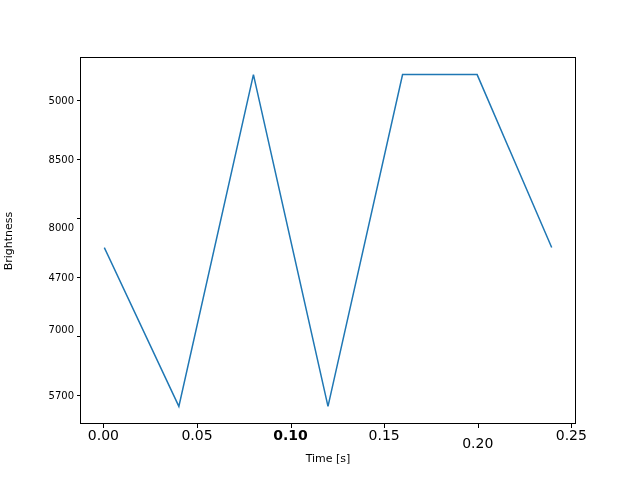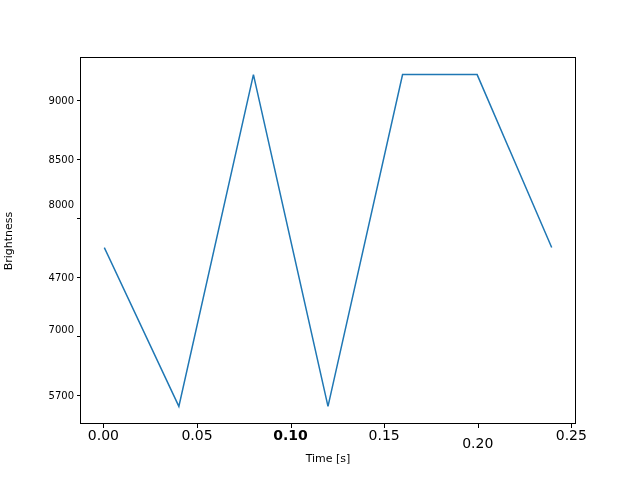--- a/index.html
+++ b/index.html
@@ -113,23 +113,23 @@
 
 
   <div id="ylabel-wrap">
     <div id="ylabel">Brightness</div>
   </div>
 
   <div id="ytick-labels">
       <div class="ytick-label" style="top: 395.487px; left: 14px;">5700</div>
       <div class="ytick-label" style="top: 329px; left: 14px;">7000</div>
       <div class="ytick-label" style="top: 277.176px; left: 14px;">4700</div>
-      <div class="ytick-label" style="top: 204px; left: 14px;">8000</div>
+      <div class="ytick-label" style="top: 227px; left: 14px;">8000</div>
       <div class="ytick-label" style="top: 158.866px; left: 14px;">8500</div>
-      <div class="ytick-label" style="top: 99.7102px; left: 14px;">9000</div>
+      <div class="ytick-label" style="top: 99.7102px; left: 14px;">5000</div>
     </div>
   <div id="ytick-marks">
       <div class="ytick-mark" style="top: 395.487px; left: 76.5px;"></div>
       <div class="ytick-mark" style="top: 336.332px; left: 76.5px;"></div>
       <div class="ytick-mark" style="top: 277.176px; left: 76.5px;"></div>
       <div class="ytick-mark" style="top: 218.021px; left: 76.5px;"></div>
       <div class="ytick-mark" style="top: 158.866px; left: 76.5px;"></div>
       <div class="ytick-mark" style="top: 99.7102px; left: 76.5px;"></div>
     </div>
 

